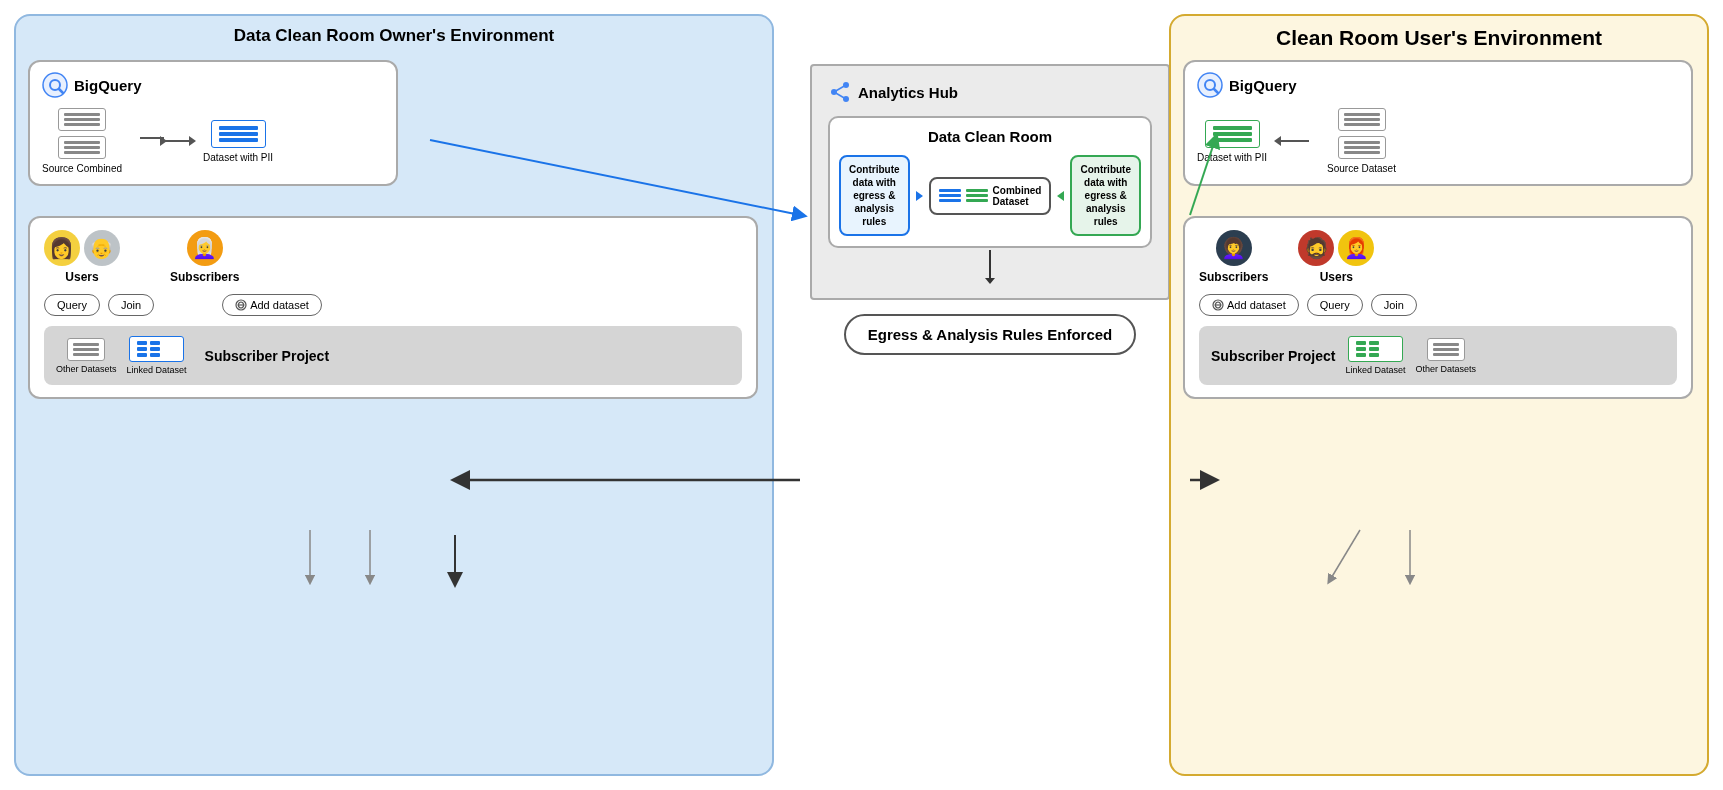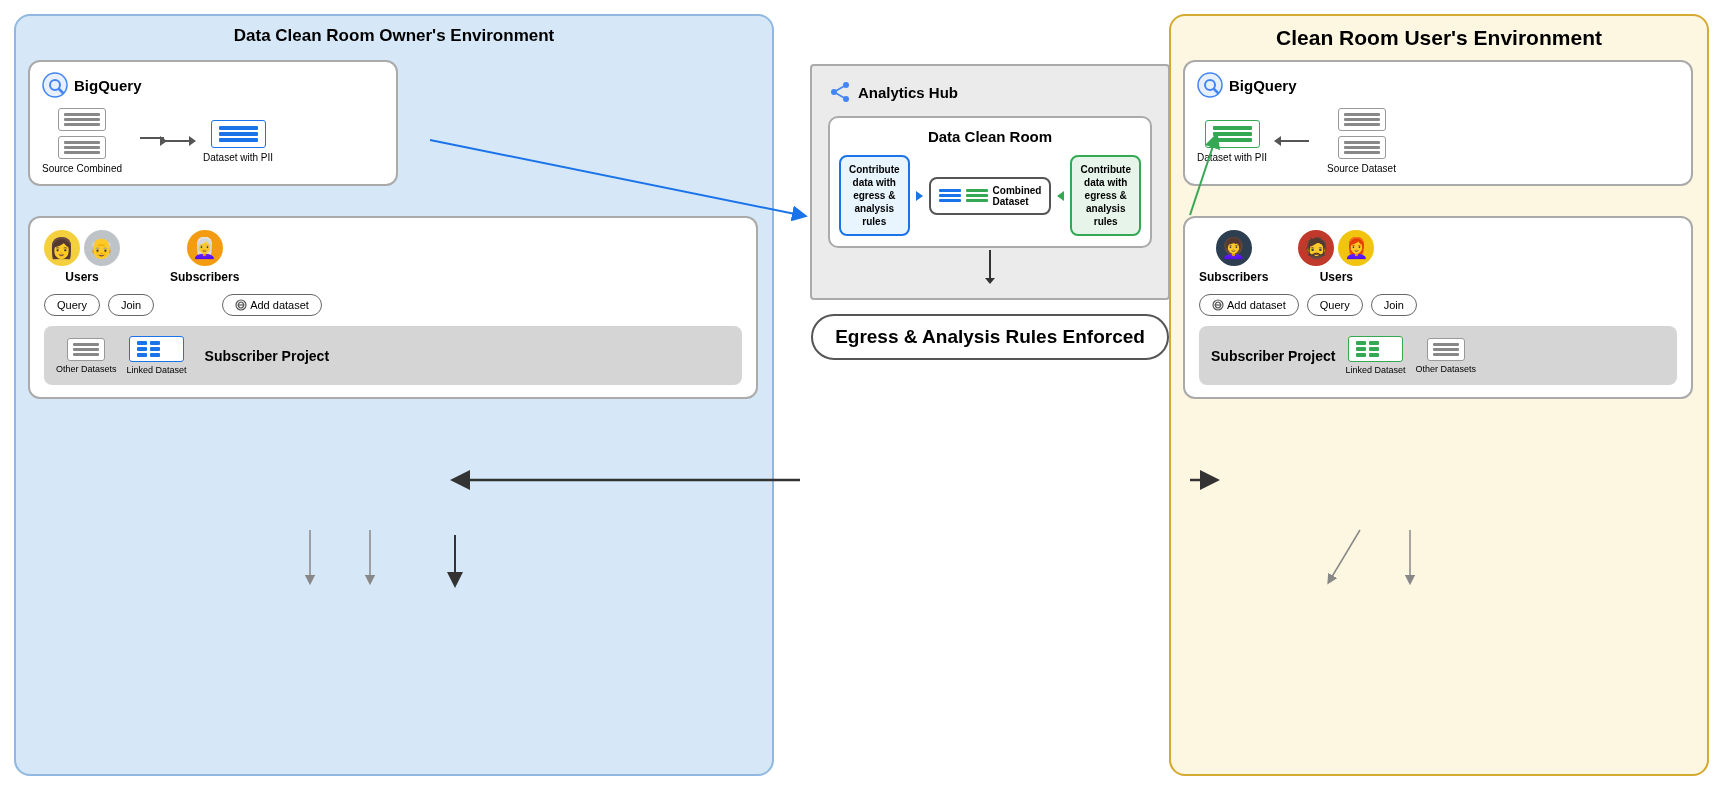--- a/index.html
+++ b/index.html
@@ -240,21 +240,21 @@
           </div>
         </div>
       </div>
 
       <div style="display:flex;flex-direction:column;align-items:center;margin-top:2px;">
         <div style="width:2px;height:28px;background:#333;"></div>
         <div style="width:0;height:0;border-left:5px solid transparent;border-right:5px solid transparent;border-top:6px solid #333;"></div>
       </div>
     </div>
 
-    <div style="border:2.5px solid #555;border-radius:28px;padding:10px 22px;font-size:19px;font-weight:700;background:#fff;text-align:center;white-space:nowrap;margin-top:14px;">
+    <div style="border:2.5px solid #555;border-radius:28px;padding:10px 22px;font-size:15px;font-weight:700;background:#fff;text-align:center;white-space:nowrap;margin-top:14px;">
       <span>Egress &amp; Analysis Rules Enforced</span>
     </div>
 
     <div style="position:relative;margin-top:0;width:100%;display:flex;justify-content:center;margin-top:4px;">
     </div>
   </div>
 
   <div class="user-env-container">
     <div style="font-size:21px;font-weight:700;text-align:center;margin-top:10px;margin-bottom:8px;">Clean Room User's Environment</div>
 

